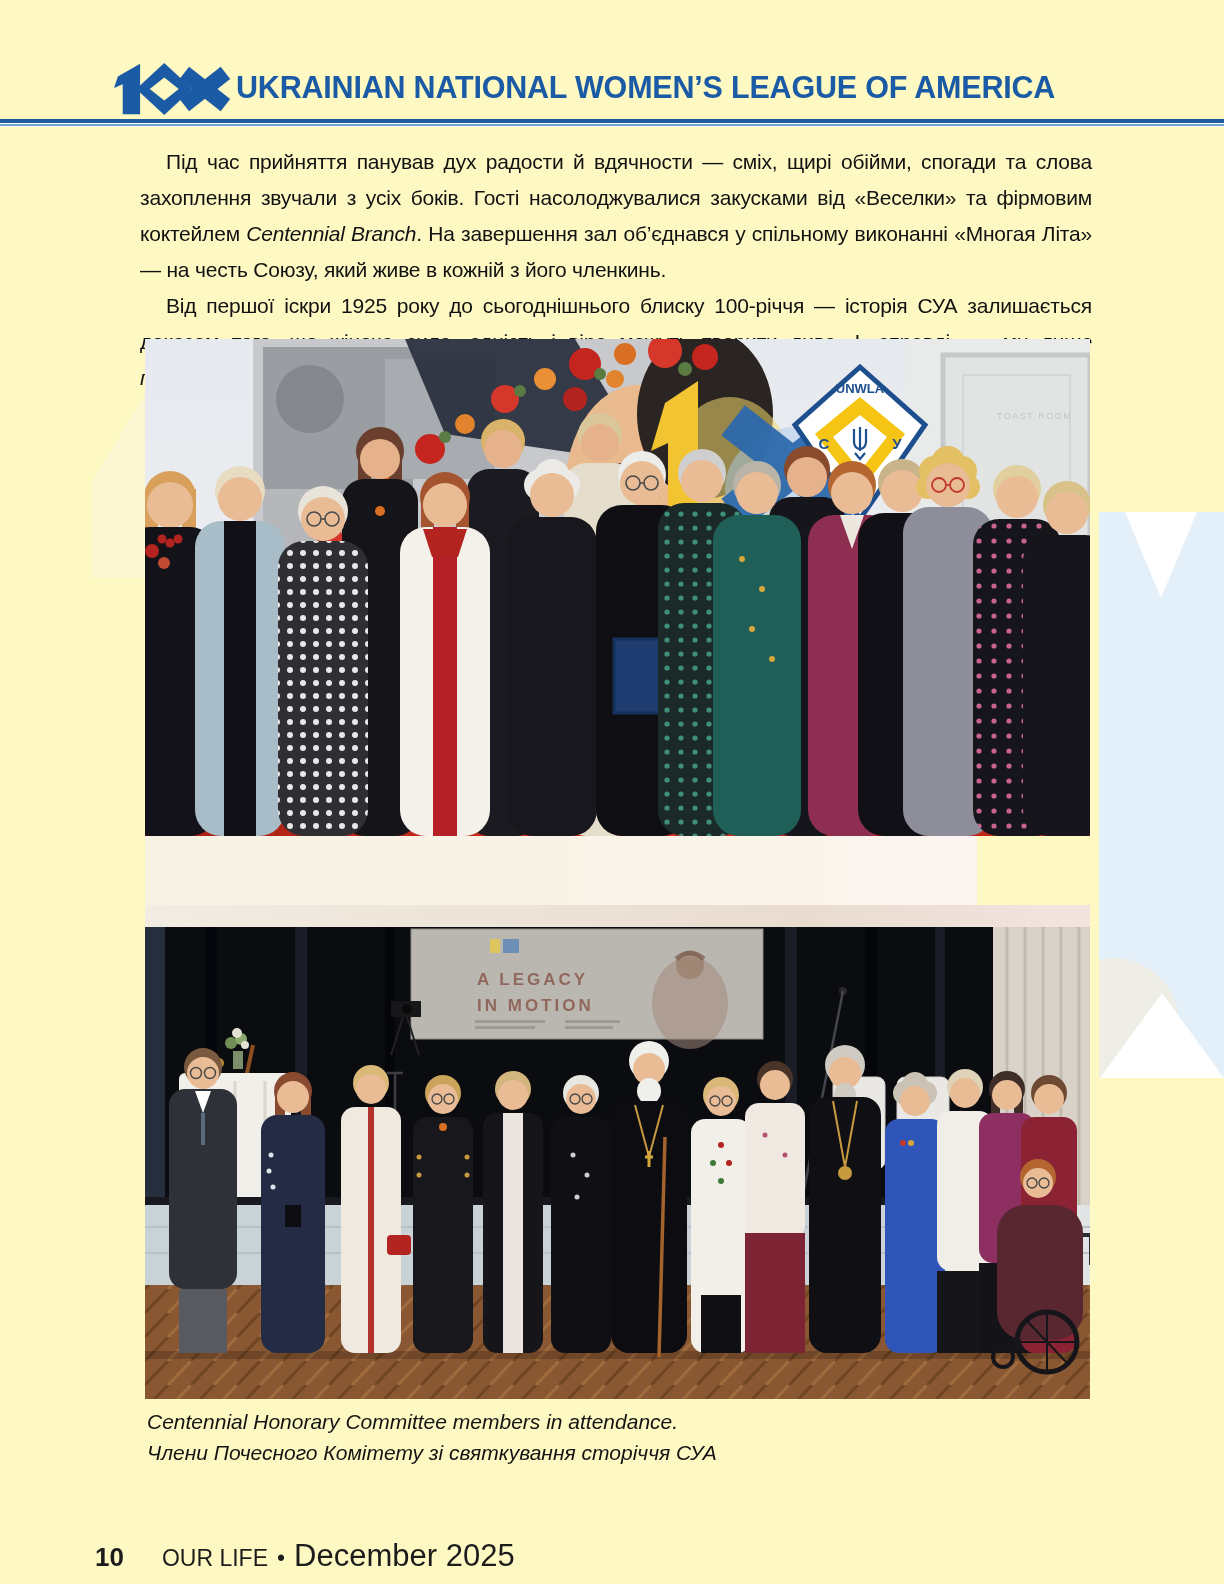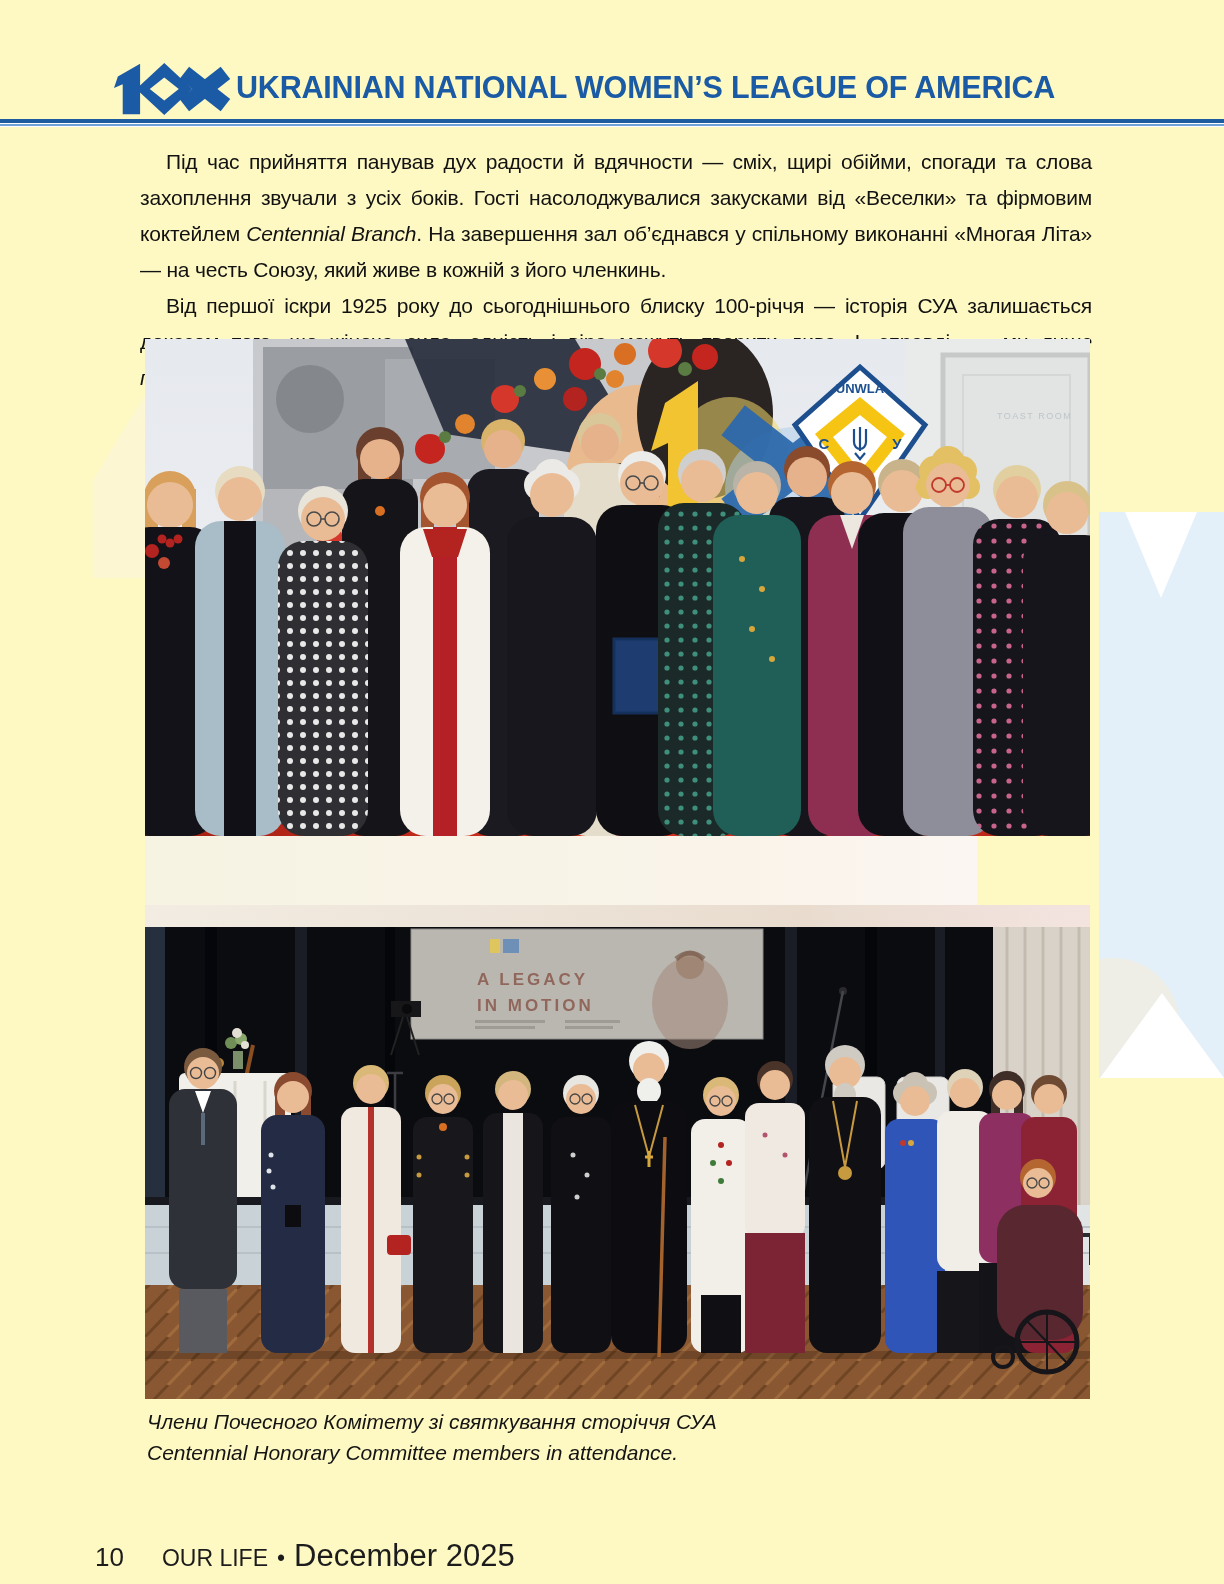--- a/index.html
+++ b/index.html
@@ -25,21 +25,21 @@
   .photo2{position:absolute;left:145px;top:905px;width:945px;height:494px;z-index:2;}
   .photo1 svg,.photo2 svg{display:block;}
   
   .capstrip{position:absolute;left:145px;top:836px;width:832px;height:70px;z-index:1;
             background:linear-gradient(90deg,#f7f3e3,#f9f3e9 70%,#fcf6f2);
             padding:9px 0 0 4px;box-sizing:border-box;}
   .cap{font-style:italic;font-size:21px;line-height:31px;color:#141414;margin:0;}
   .cap2{position:absolute;left:147px;top:1406px;width:820px;z-index:2;}
   
   .footer{position:absolute;left:95px;top:1502px;display:flex;align-items:baseline;z-index:2;color:#1c1c1c;}
-  .pgnum{font-size:26px;font-weight:normal;margin-top:40px;}
+  .pgnum{font-size:26px;font-weight:bold;margin-top:40px;}
   .ftxt{font-size:23px;margin-left:38px;}
   .fsep{font-size:23px;margin:0 9px;}
   .fdate{font-size:31px;}
 </style>
 </head>
 <body>
 
 <div class="page">
 
   <div class="wm-yellow"></div>
@@ -531,22 +531,22 @@
           <circle cx="902" cy="437" r="30" fill="none" stroke="#15151a" stroke-width="5"></circle>
           <path d="M902,407 V467 M872,437 H932 M882,416 L922,458" stroke="#15151a" stroke-width="2"></path>
           <circle cx="858" cy="452" r="10" fill="none" stroke="#15151a" stroke-width="4"></circle>
           <path d="M938,330 h8 v30" stroke="#2a2a30" stroke-width="4" fill="none"></path>
         </g>
       </g>
     </svg>
   </div>
 
   <div class="cap2">
+    <p class="cap">Centennial Honorary Committee members in attendance.</p>
     <p class="cap">Члени Почесного Комітету зі святкування сторіччя СУА</p>
-    <p class="cap">Centennial Honorary Committee members in attendance.</p>
   </div>
 
   <div class="footer">
     <span class="pgnum">10</span>
     <span class="ftxt">OUR LIFE</span>
     <span class="fsep">•</span>
     <span class="fdate">December 2025</span>
   </div>
 
 </div>

